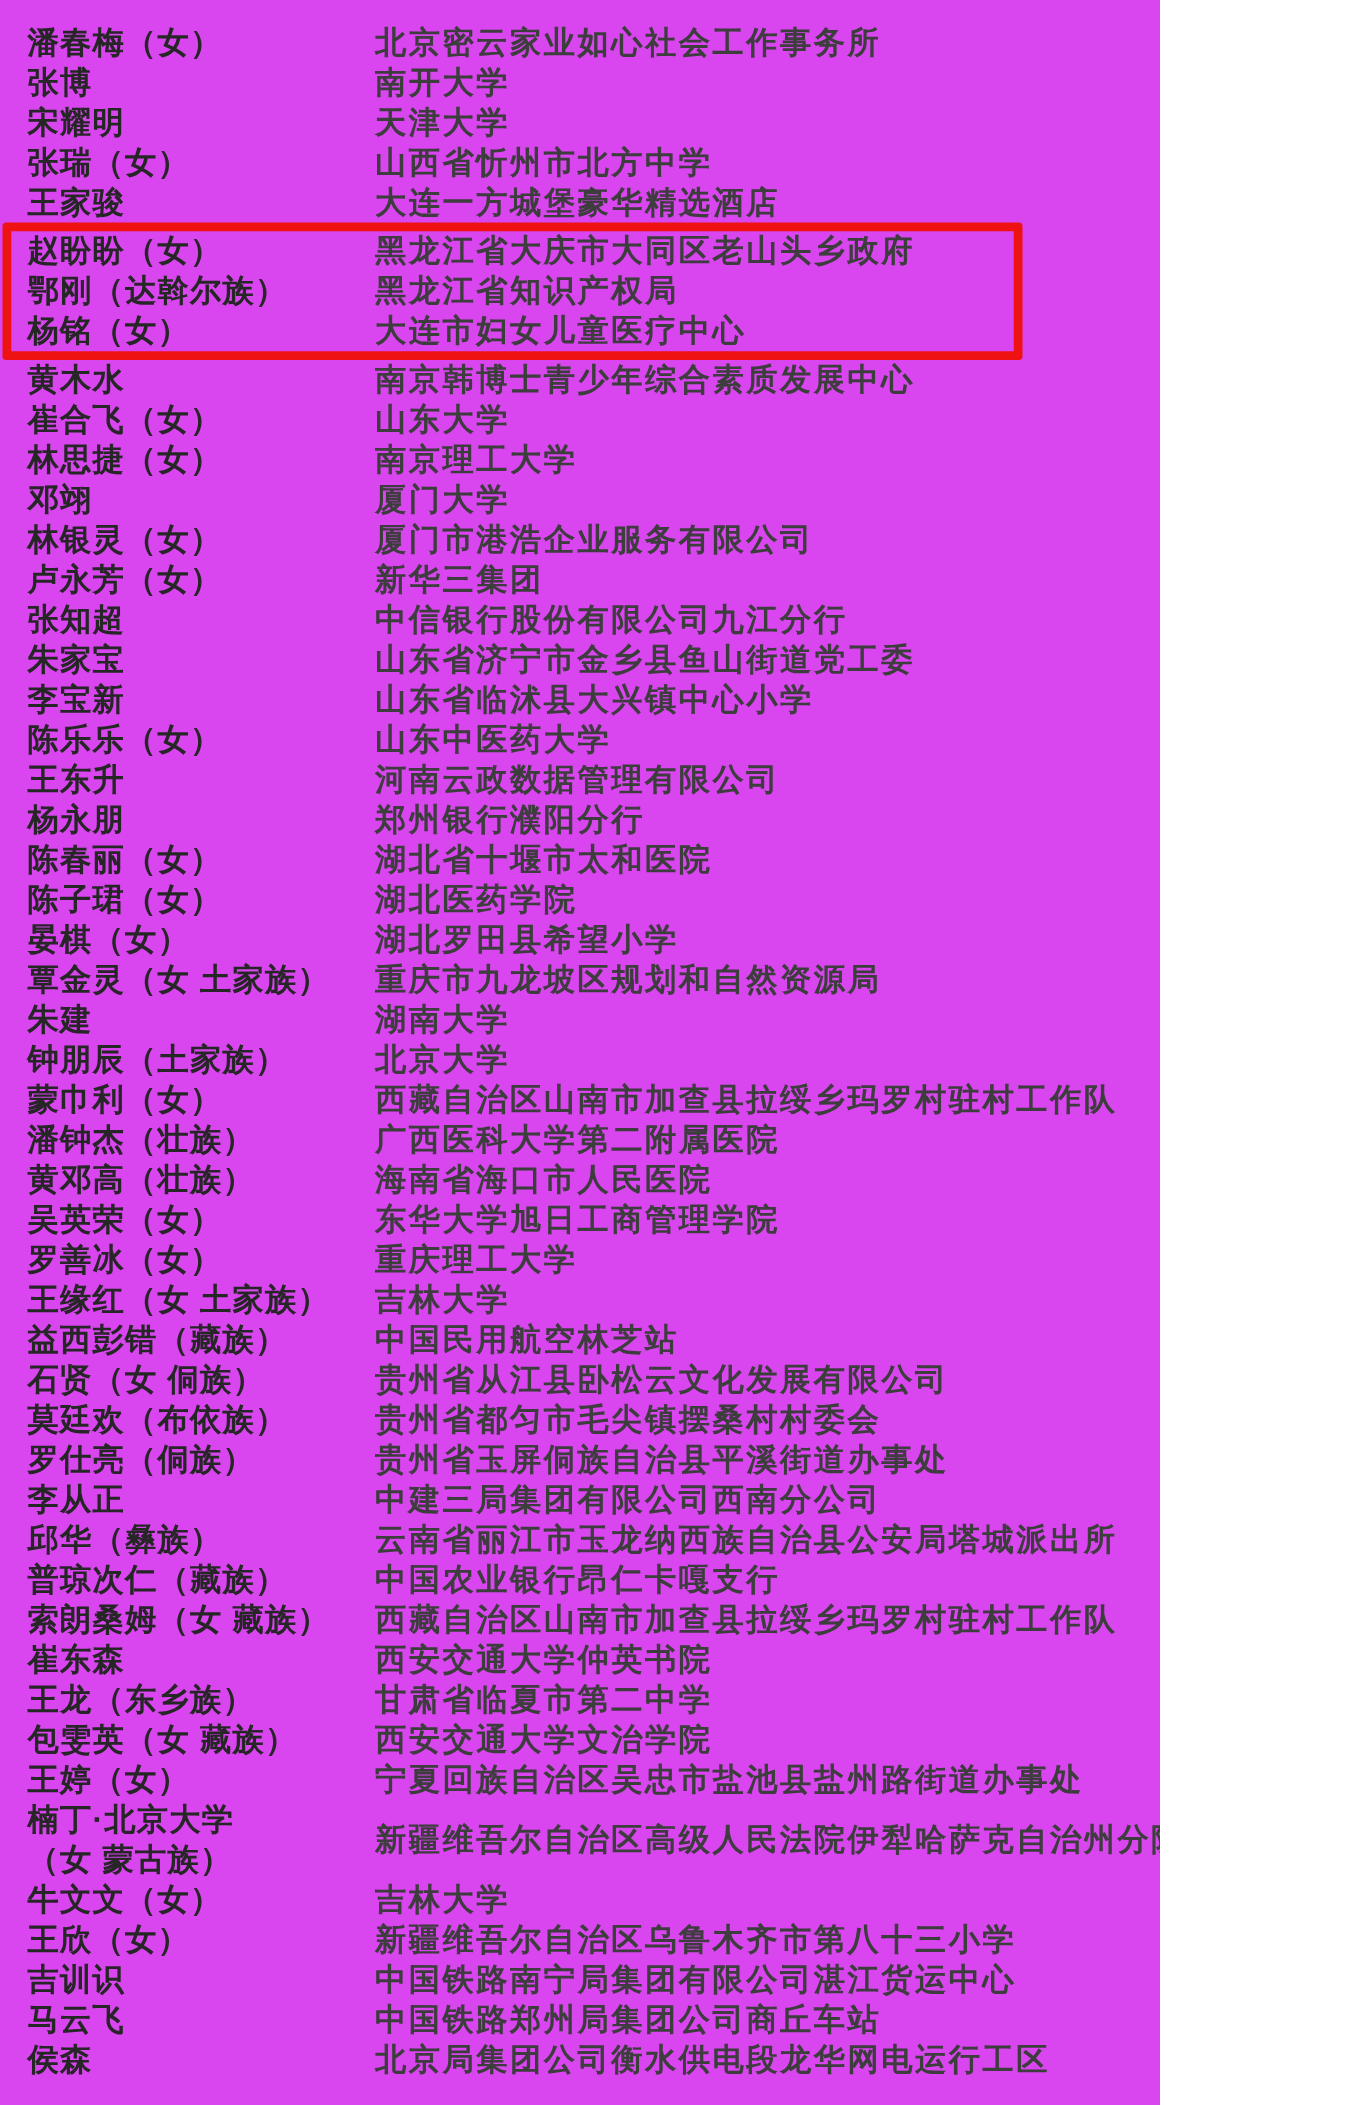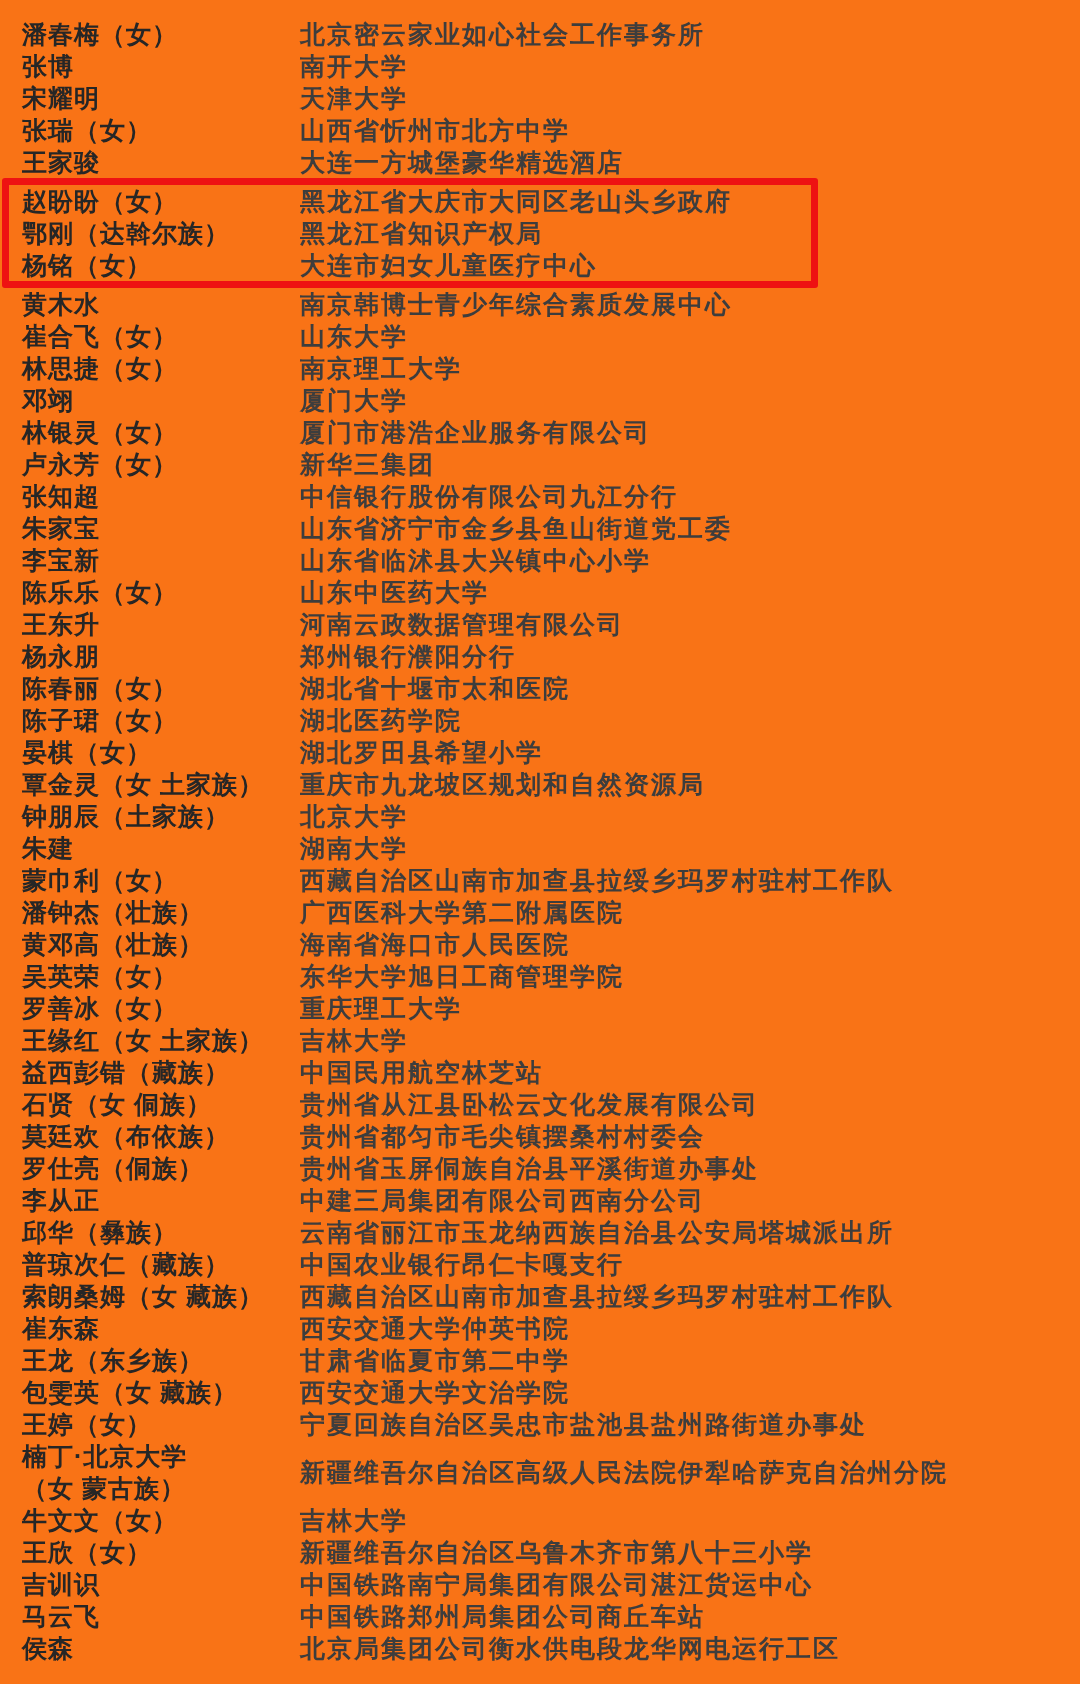--- a/index.html
+++ b/index.html
@@ -4,23 +4,23 @@
 <style>
   :root { --hl: #ee1212; }
   html, body {
     margin: 0;
     padding: 0;
     background: #ffffff;
     font-family: "Liberation Sans", "DejaVu Sans", sans-serif;
   }
   .page {
     position: relative;
-    width: 1080px;
+    width: 928px;
     height: 1684px;
-    background: #f97316;
+    background: #d946ef;
     overflow: hidden;
   }
   .roster {
     padding-top: 18px;
   }
   .row {
     display: flex;
     align-items: center;
     min-height: 32px;
     line-height: 32px;
@@ -154,26 +154,26 @@
       </div>
       <div class="row">
         <div class="name">晏棋（女）</div>
         <div class="org">湖北罗田县希望小学</div>
       </div>
       <div class="row">
         <div class="name">覃金灵（女 土家族）</div>
         <div class="org">重庆市九龙坡区规划和自然资源局</div>
       </div>
       <div class="row">
+        <div class="name">朱建</div>
+        <div class="org">湖南大学</div>
+      </div>
+      <div class="row">
         <div class="name">钟朋辰（土家族）</div>
         <div class="org">北京大学</div>
-      </div>
-      <div class="row">
-        <div class="name">朱建</div>
-        <div class="org">湖南大学</div>
       </div>
       <div class="row">
         <div class="name">蒙巾利（女）</div>
         <div class="org">西藏自治区山南市加查县拉绥乡玛罗村驻村工作队</div>
       </div>
       <div class="row">
         <div class="name">潘钟杰（壮族）</div>
         <div class="org">广西医科大学第二附属医院</div>
       </div>
       <div class="row">

